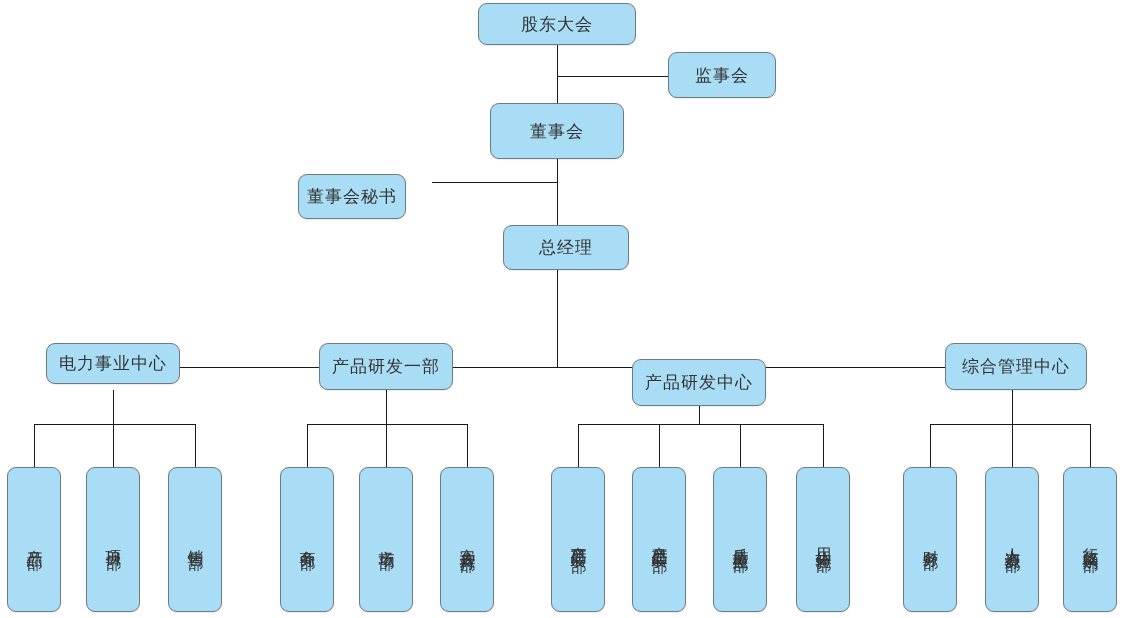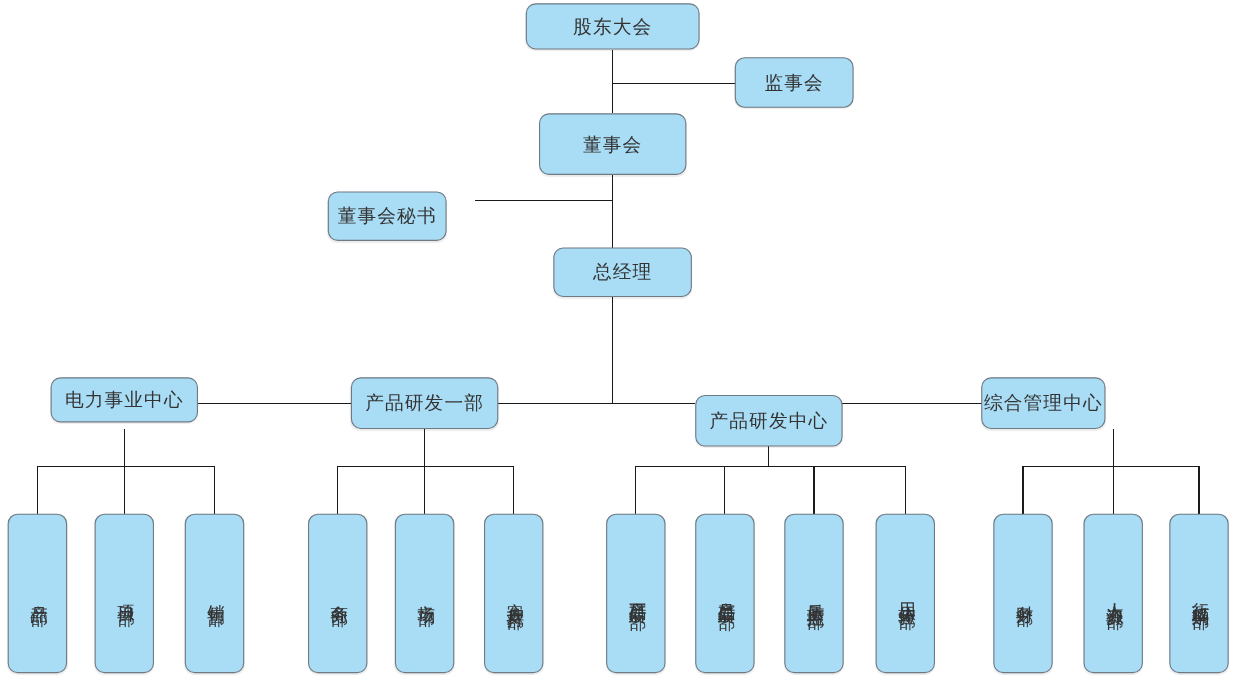--- a/index.html
+++ b/index.html
@@ -83,21 +83,21 @@
   <div class="node" style="left:298px;top:174px;width:108px;height:45px">董事会秘书</div>
 
   <div class="node" style="left:503px;top:225px;width:126px;height:45px">总经理</div>
 
   <div class="node" style="left:46px;top:343px;width:134px;height:41px">电力事业中心</div>
 
   <div class="node" style="left:319px;top:343px;width:134px;height:47px">产品研发一部</div>
 
   <div class="node" style="left:632px;top:359px;width:134px;height:47px">产品研发中心</div>
 
-  <div class="node" style="left:892px;top:343px;width:113px;height:47px">综合管理中心</div>
+  <div class="node" style="left:945px;top:343px;width:142px;height:47px">综合管理中心</div>
 
   <div class="node v" style="left:7px;top:467px;width:54px;height:145px">产品部</div>
   <div class="node v" style="left:86px;top:467px;width:54px;height:145px">项目部</div>
   <div class="node v" style="left:168px;top:467px;width:54px;height:145px">销售部</div>
 
   <div class="node v" style="left:280px;top:467px;width:54px;height:145px">商务部</div>
   <div class="node v" style="left:359px;top:467px;width:54px;height:145px">市场部</div>
   <div class="node v" style="left:440px;top:467px;width:54px;height:145px">客户支持部</div>
 
   <div class="node v" style="left:551px;top:467px;width:54px;height:145px">产品研发一部</div>

